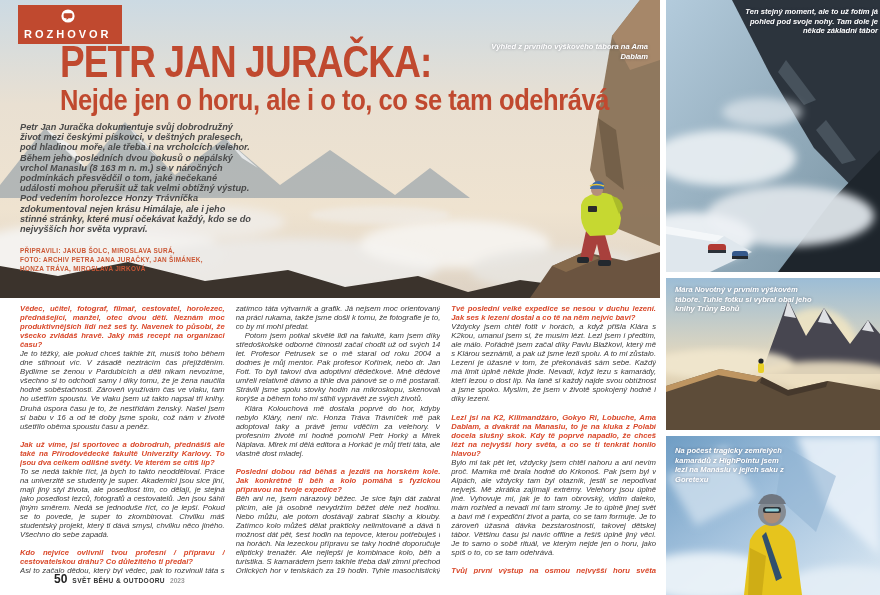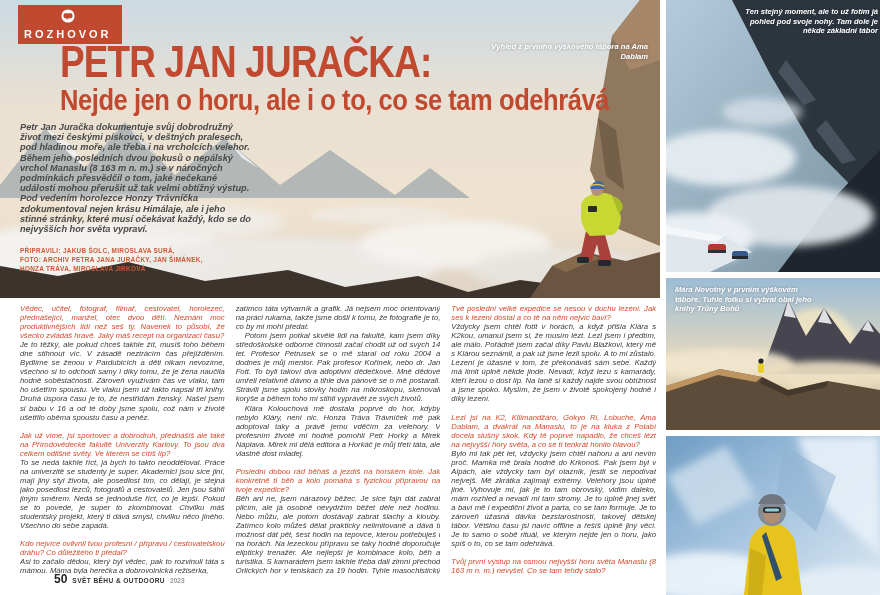--- a/index.html
+++ b/index.html
@@ -28,21 +28,21 @@
   #photo1{top:0;height:272px;}
   #photo2{top:278px;height:152px;}
   #photo3{top:436px;height:159px;}
   .cap-tr{position:absolute;right:8px;top:7px;width:150px;text-align:right;}
   .cap-tl{position:absolute;left:9px;top:7px;width:145px;text-align:left;font-style:italic;}
   .cap-tl5{position:absolute;left:9px;top:10px;width:118px;text-align:left;}
   
   .columns{position:absolute;left:20px;top:304px;width:636px;height:270px;display:flex;gap:11px;overflow:hidden;}
   .col{flex:1 1 0;overflow:hidden;text-align:justify;}
   .col p{margin:0;font-size:7.7px;line-height:9.05px;font-style:italic;}
-  .col p.q{color:#d9482a;font-weight:normal;font-style:italic;margin-top:9px;}
+  .col p.q{color:#d9482a;font-weight:bold;font-style:italic;margin-top:9px;}
   .col p.q:first-child{margin-top:0;}
   .col p.ind{text-indent:9px;}
   
   .footer{position:absolute;left:20px;bottom:9px;display:flex;align-items:baseline;gap:5px;}
   .pageno{font-size:12px;font-weight:bold;color:#222;margin-left:34px;}
   .mag{font-size:6.6px;font-weight:bold;color:#333;letter-spacing:.4px;}
   .year{font-size:6.6px;color:#999;font-weight:bold;}
 </style>
 </head>
 <body>
@@ -213,20 +213,21 @@
         <path d="M78,159 L84,104 Q92,88 106,87 Q122,88 129,105 L136,159 Z" fill="#e6c41d"></path>
         <path d="M84,112 L100,120 L96,159 L82,159 Z" fill="#c9a814" opacity=".8"></path>
         <path d="M100,96 L116,142 L110,145 L96,100 Z" fill="#31506e"></path>
         <circle cx="106" cy="76" r="14" fill="#858c94"></circle>
         <circle cx="106" cy="79" r="8.5" fill="#b08d74"></circle>
         <rect x="97" y="71" width="18" height="6" rx="2.5" fill="#2c3238"></rect>
         <rect x="99" y="72.5" width="14" height="3" rx="1.5" fill="#8fd0d8"></rect>
         <path d="M92,68 Q96,58 106,58 Q116,58 120,68 Z" fill="#6f7680"></path>
       </g>
     </svg>
+    <div class="caption cap-tl5">Na počest tragicky zemřelých kamarádů z HighPointu jsem lezl na Manáslu v jejich saku z Goretexu</div>
   </div>
 
   <div class="columns">
     <div class="col">
       <p class="q">Vědec, učitel, fotograf, filmař, cestovatel, horolezec, přednášející, manžel, otec dvou dětí. Neznám moc produktivnějších lidí než seš ty. Navenek to působí, že všecko zvládáš hravě. Jaký máš recept na organizaci času?</p>
       <p class="a">Je to těžký, ale pokud chceš takhle žít, musíš toho během dne stihnout víc. V zásadě neztrácím čas přejížděním. Bydlíme se ženou v Pardubicích a děti nikam nevozíme, všechno si to odchodí samy i díky tomu, že je žena naučila hodně soběstačnosti. Zároveň využívám čas ve vlaku, tam ho ušetřím spoustu. Ve vlaku jsem už takto napsal tři knihy. Druhá úspora času je to, že nestřídám ženský. Našel jsem si babu v 16 a od té doby jsme spolu, což nám v životě ušetřilo oběma spoustu času a peněz.</p>
       <p class="q">Jak už víme, jsi sportovec a dobrodruh, přednášíš ale také na Přírodovědecké fakultě Univerzity Karlovy. To jsou dva celkem odlišné světy. Ve kterém se cítíš líp?</p>
       <p class="a">To se nedá takhle říct, já bych to takto neodděloval. Práce na univerzitě se studenty je super. Akademici jsou sice jiní, mají jiný styl života, ale posedlost tím, co dělají, je stejná jako posedlost lezců, fotografů a cestovatelů. Jen jsou šáhlí jiným směrem. Nedá se jednoduše říct, co je lepší. Pokud se to povede, je super to zkombinovat. Chvilku máš studentský projekt, který ti dává smysl, chvilku něco jiného. Všechno do sebe zapadá.</p>
       <p class="q">Kdo nejvíce ovlivnil tvou profesní / přípravu / cestovatelskou dráhu? Co důležitého ti předal?</p>
       <p class="a">Asi to začalo dědou, který byl vědec, pak to rozvinuli táta s mámou. Máma byla herečka a dobrovolnická režisérka,</p>

